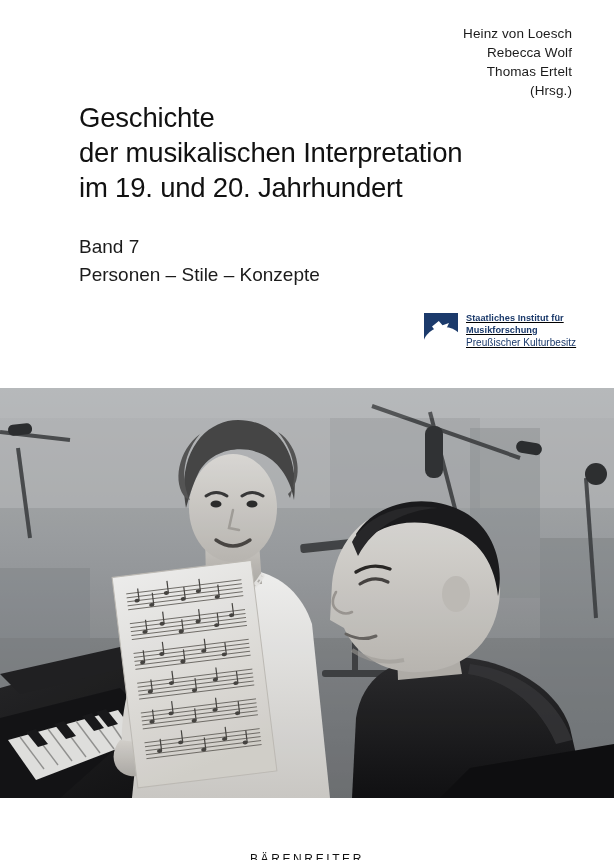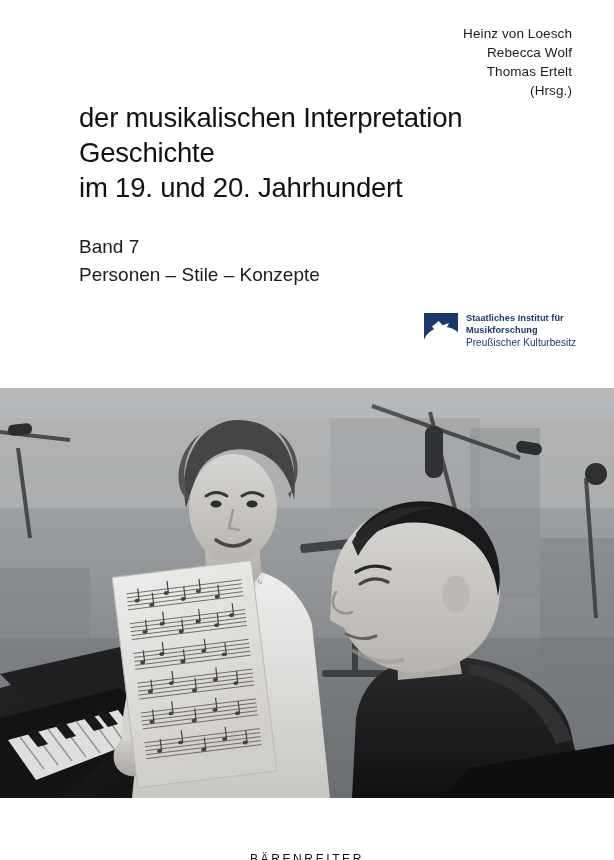--- a/index.html
+++ b/index.html
@@ -67,20 +67,21 @@
     white-space: nowrap;
   }
 
   
   .institute-logo {
     position: absolute;
     left: 424px;
     top: 313px;
     display: flex;
     align-items: flex-start;
+    text-decoration: underline;
   }
   .logo-mark {
     position: relative;
     width: 34px;
     height: 30px;
     background: #1b3a6b;
     margin-right: 8px;
     flex: none;
     overflow: hidden;
   }
@@ -171,22 +172,22 @@
   <div class="top-area">
 
     <div class="editors">
       <div>Heinz von Loesch</div>
       <div>Rebecca Wolf</div>
       <div>Thomas Ertelt</div>
       <div>(Hrsg.)</div>
     </div>
 
     <div class="title-block">
+      <div class="title-line">Geschichte</div>
       <div class="title-line">der musikalischen Interpretation</div>
-      <div class="title-line">Geschichte</div>
       <div class="title-line">im 19. und 20. Jahrhundert</div>
     </div>
 
     <div class="subtitle-block">
       <div class="subtitle-line">Band 7</div>
       <div class="subtitle-line">Personen – Stile – Konzepte</div>
     </div>
 
     <div class="institute-logo">
       <div class="logo-mark">

